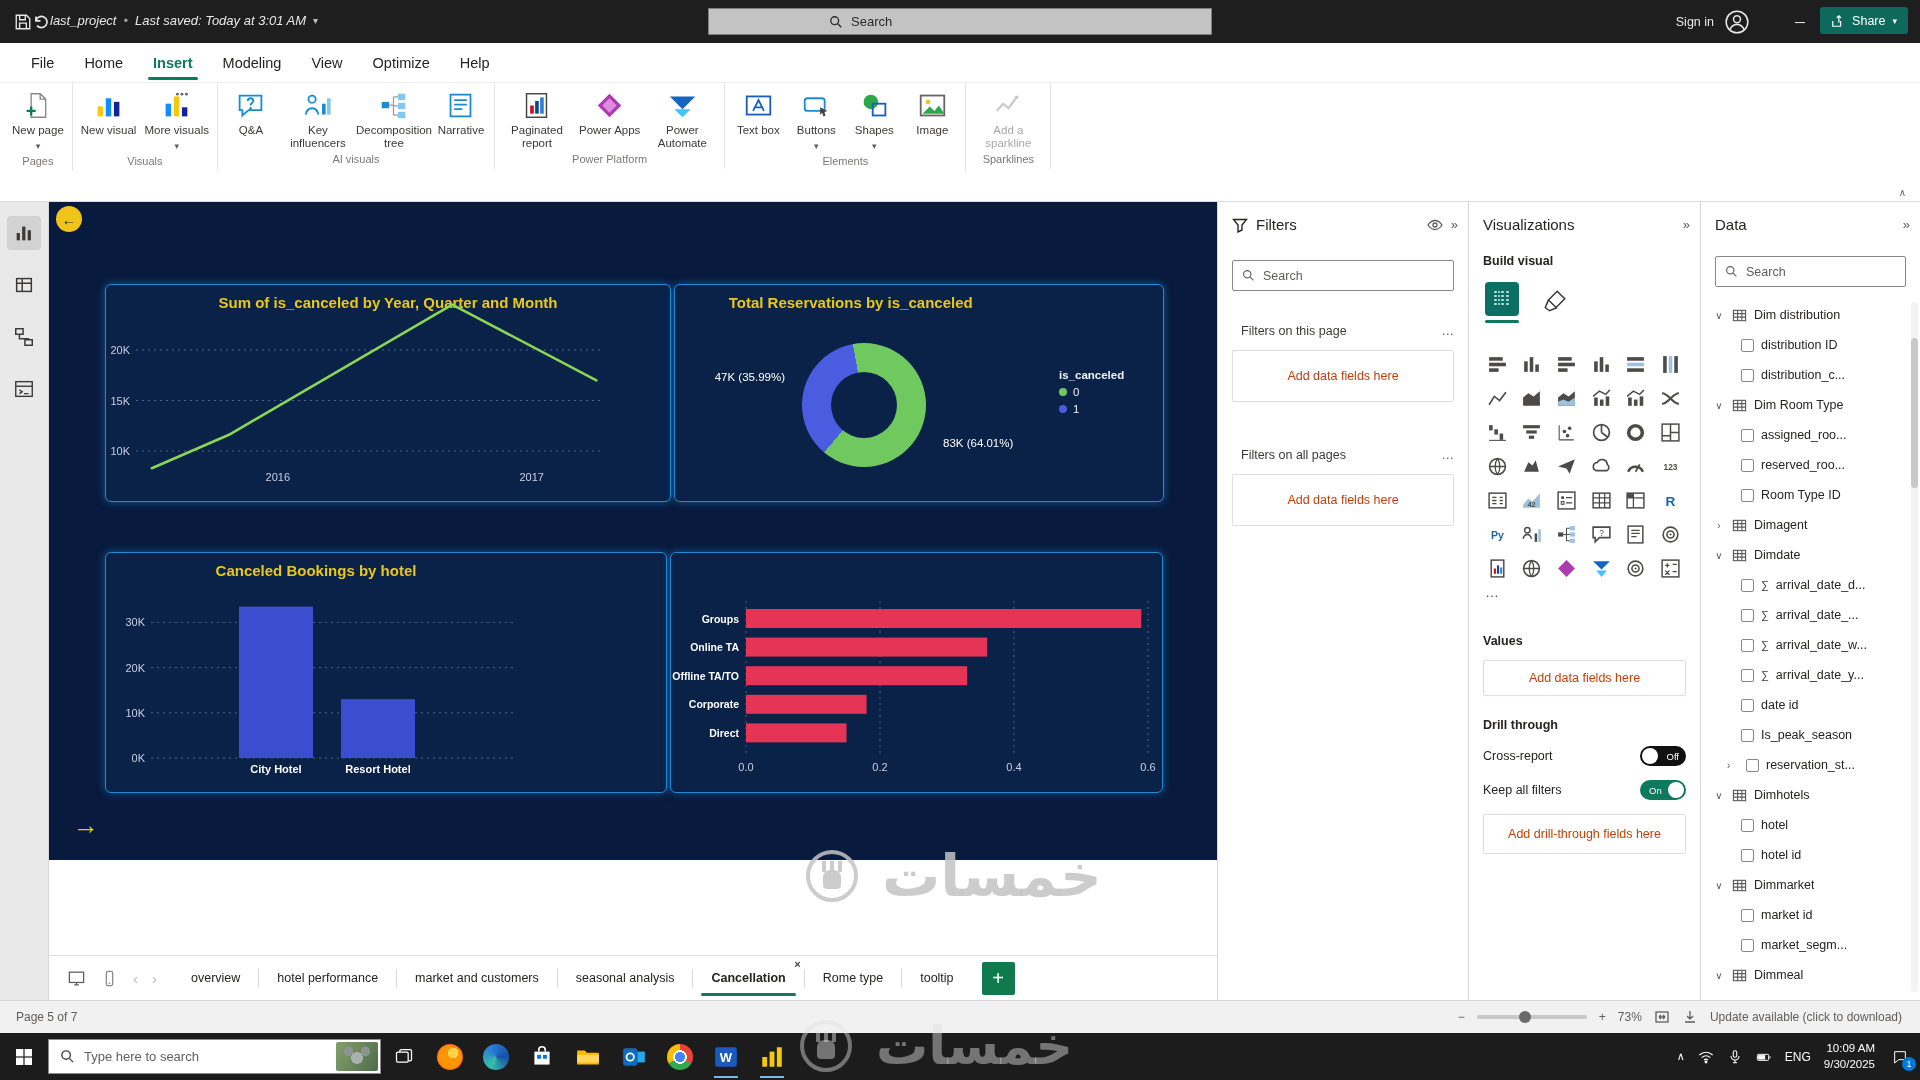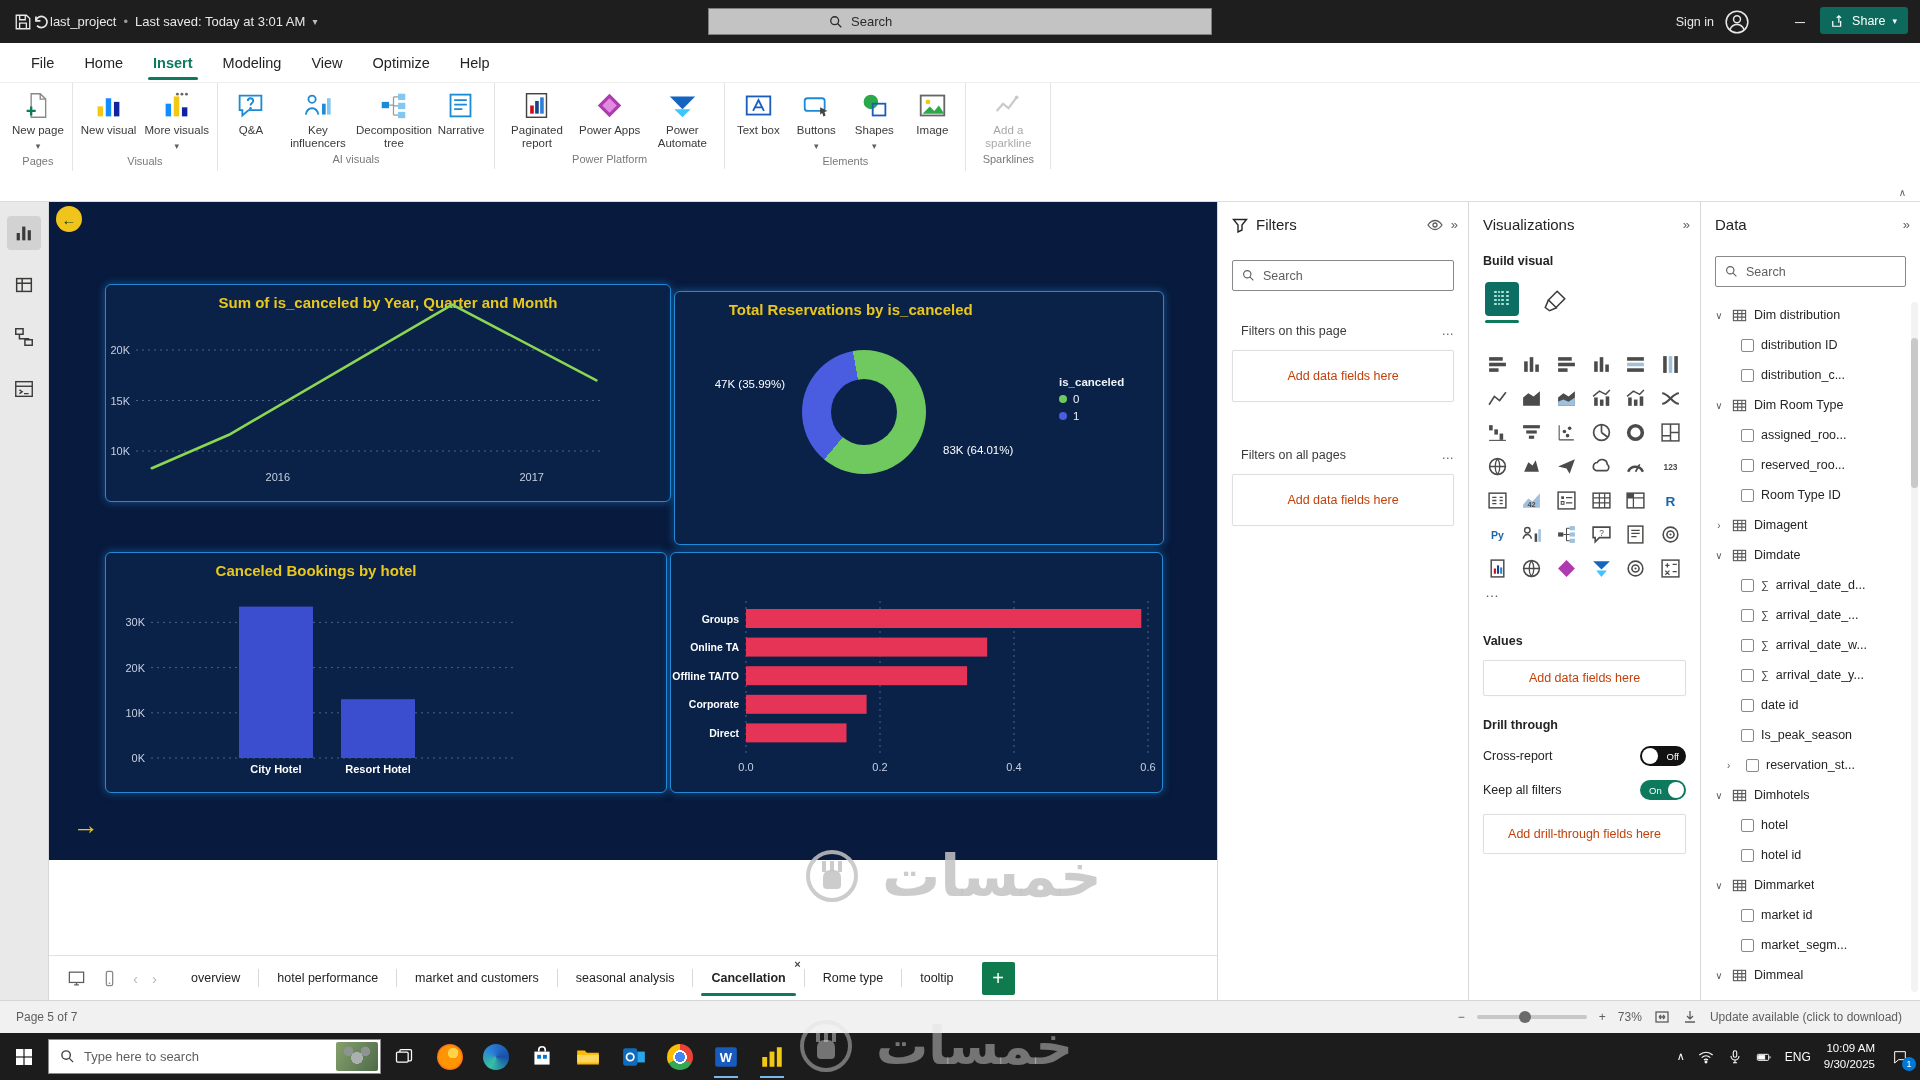--- a/index.html
+++ b/index.html
@@ -1,21 +1,21 @@
 <!DOCTYPE html>
 <html><head>
 <meta charset="utf-8">
 <style>
   * { margin:0; padding:0; box-sizing:border-box; }
   html,body { width:1920px; height:1080px; background:#000; font-family:"Liberation Sans","DejaVu Sans",sans-serif; }
   #app { position:relative; width:1920px; height:1080px; background:#fff; overflow:hidden; }
 
   
   .titlebar { position:absolute; left:0; top:0; width:1920px; height:43px; background:#1e1e1e; color:#e8e8e8; display:flex; align-items:center; }
-  .tb-left { display:flex; align-items:center; padding-left:14px; font-size:13px; }
+  .tb-left { display:flex; align-items:flex-start; padding-left:14px; font-size:13px;font-style:italic; }
   .tb-icon { width:18px; height:18px; display:inline-flex; }
   .tb-icon svg { width:100%; height:100%; }
   .tb-project { display:flex; align-items:center; gap:7px; color:#e8e8e8; cursor:default; }
   .tb-project .dot { color:#9a9a9a; }
   .tb-project .chev { color:#bdbdbd; font-size:10px; }
   .tb-search { position:absolute; left:50%; top:8px; transform:translateX(-50%); width:504px; height:27px; background:#c3c3c3; border:1px solid #7e7e7e; display:flex; align-items:center; gap:8px; padding-left:120px; color:#2a2a2a; font-size:13px; }
   .tb-search .mag { width:14px; height:14px; display:inline-flex; }
   .tb-right { margin-left:auto; display:flex; align-items:center; height:100%; }
   .tb-signin { font-size:12.5px; margin-right:10px; }
   .tb-avatar { width:26px; height:26px; display:inline-flex; margin-right:26px; }
@@ -461,21 +461,21 @@
               <text class="tick end" x="24" y="119.5">15K</text>
               <line class="grid" x1="30" y1="166.0" x2="495" y2="166.0"></line>
               <text class="tick end" x="24" y="170">10K</text>
               <text class="tick mid" x="171.8" y="196">2016</text>
               <text class="tick mid" x="425.7" y="196">2017</text>
               <polyline points="45.8,183.2 123.0,149.8 346.2,19.6 490.4,95.3" fill="none" stroke="#8bd653" stroke-width="2.6" stroke-linejoin="round" stroke-linecap="round"></polyline>
             </svg>
           </div>
       </div>
 
-      <div class="visual" style="left:625px; top:89px; width:490px; height:254px">
+      <div class="visual" style="left:625px; top:82px; width:490px; height:218px">
         <div class="chart-title w72">Total Reservations by is_canceled</div>
         <div class="chart-body">
             <div class="donut-ring" style="background: conic-gradient(from 220deg, rgb(74, 92, 224) 0deg, rgb(74, 92, 224) 129.6deg, rgb(111, 201, 95) 129.6deg, rgb(111, 201, 95) 360deg);">
               <div class="donut-hole"></div>
             </div>
             <div class="callout co-left">47K (35.99%)</div>
             <div class="callout co-right">83K (64.01%)</div>
             <div class="donut-legend">
               <div class="legend-title">is_canceled</div>
               <div class="legend-item">

